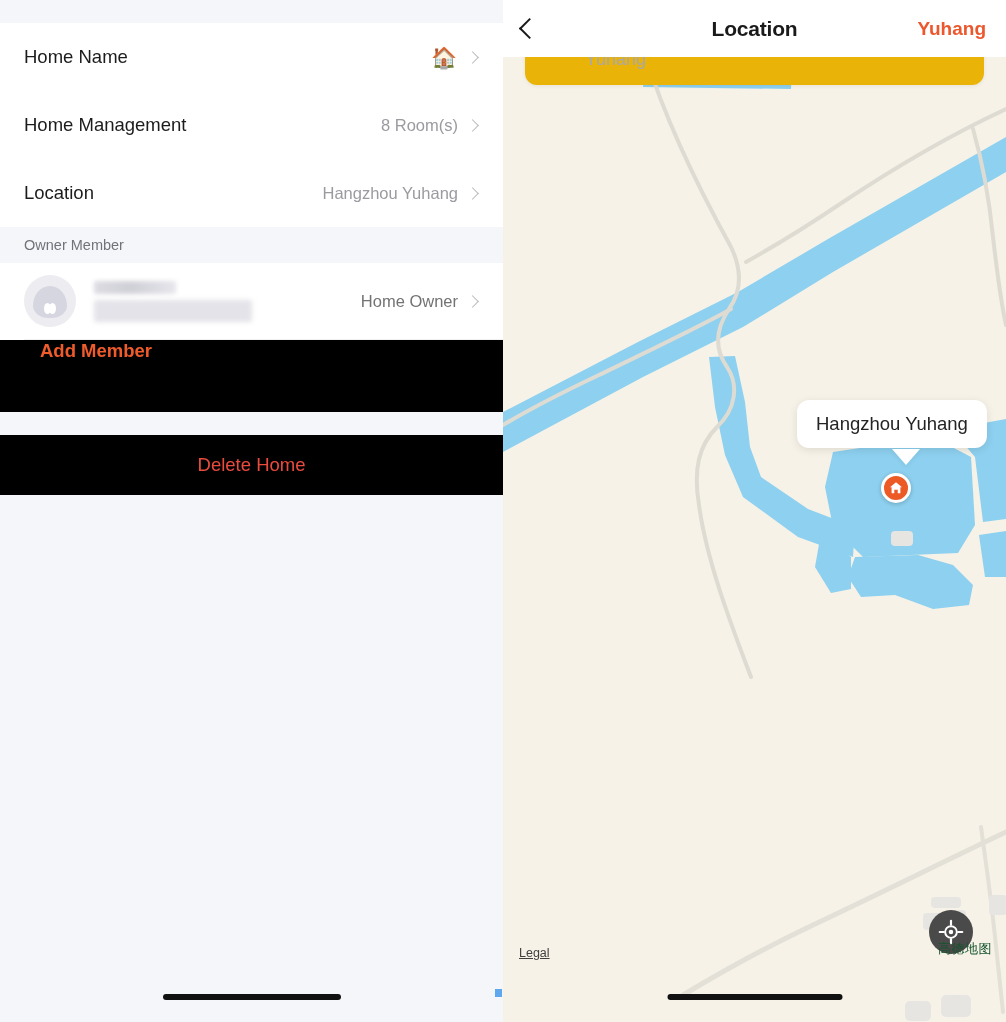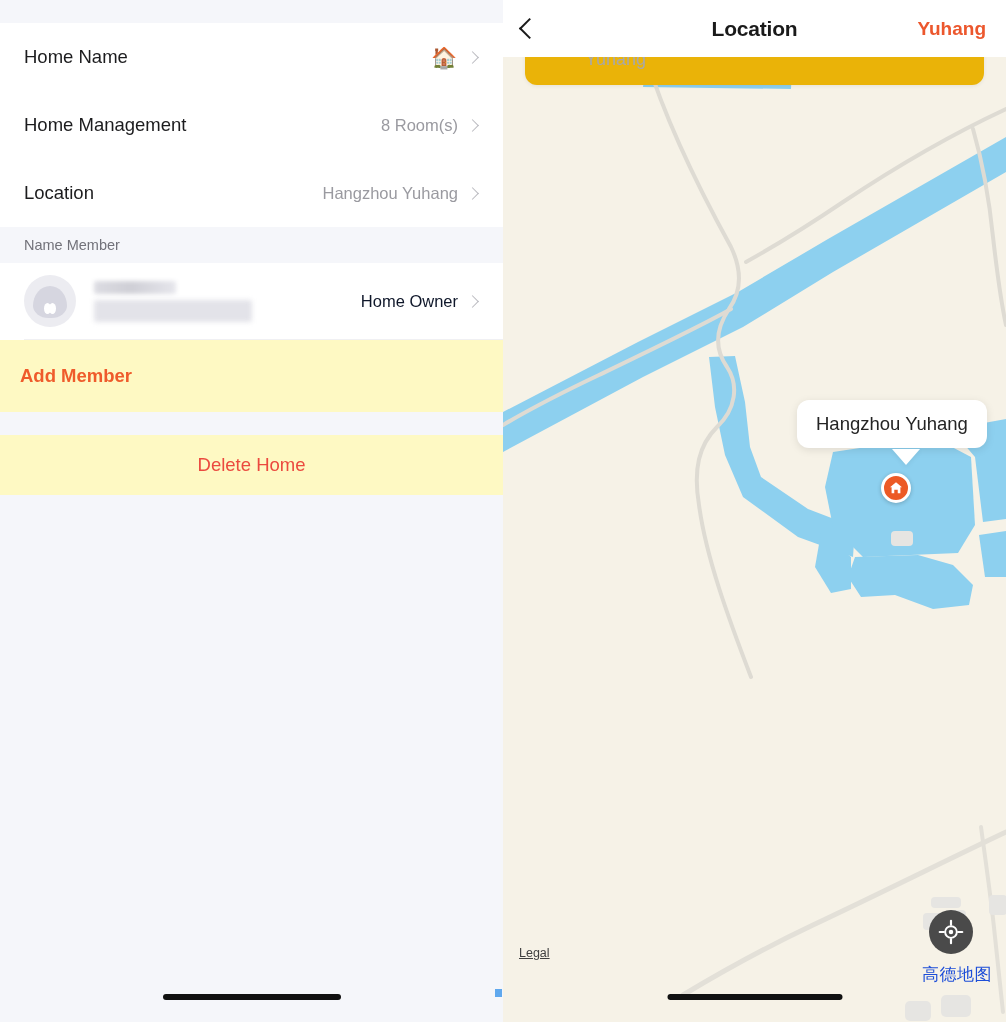--- a/index.html
+++ b/index.html
@@ -89,31 +89,31 @@
   .avatar-eye.r { right: 11px; }
   .member-names { margin-left: 18px; display: flex; flex-direction: column; gap: 6px; }
   .blur-bar {
     border-radius: 2px;
     background: linear-gradient(90deg, #dcdce2 0%, #cfcfd6 45%, #e6e6ec 100%);
     filter: blur(2.2px);
   }
   .blur-bar.name { width: 82px; height: 13px; }
   .blur-bar.sub  { width: 158px; height: 22px; background:#e3e3e9; filter: blur(2.6px); }
   .member-right { margin-left: auto; display: flex; align-items: center; gap: 10px; }
-  .member-role { font-size: 16.5px; color: #0f172a; }
+  .member-role { font-size: 16.5px; color: #737373; }
   .divider-inset {
     height: 1px; background: #f0f0f3; margin-left: 24px;
   }
   .add-member-row {
-    height: 72px; display: flex; align-items: center;
-    padding: 0 20px; background: #fef9c3; cursor: pointer;
+    height: 72px; display: flex; 
+    padding: 0 40px; background: #000000; cursor: pointer;
   }
   .add-member-text { font-size: 18.5px; font-weight: bold; color: #ef5b2b; }
   .delete-block {
-    background: #fef9c3; height: 60px;
+    background: #000000; height: 60px;
     display: flex; align-items: center; justify-content: center;
     cursor: pointer;
   }
   .delete-text { font-size: 18.5px; color: #eb4a3f; }
   .filler { flex: 1; background: #f5f6fa; }
   .home-indicator {
     position: absolute; bottom: 22px; left: 50%;
     transform: translateX(-50%);
     width: 178px; height: 6px; border-radius: 3px; background: #111111;
   }
@@ -195,22 +195,22 @@
     text-decoration: underline; cursor: pointer;
   }
   .locate-btn {
     position: absolute; right: 33px; bottom: 68px; z-index: 20;
     width: 44px; height: 44px; border-radius: 50%;
     background: #4a4a4a;
     display: flex; align-items: center; justify-content: center;
     cursor: pointer;
   }
   .amap-label {
-    position: absolute; right: 14px; bottom: 36px; z-index: 20;
-    font-size: 17px; color: #1d4ed8; letter-spacing: 0.5px;
+    position: absolute; right: 14px; bottom: 64px; z-index: 20;
+    font-size: 13px; color: #14532d; letter-spacing: 0.5px;
   }
   .home-indicator-r {
     position: absolute; bottom: 22px; left: 50%;
     transform: translateX(-50%);
     width: 175px; height: 6px; border-radius: 3px; background: #111111;
     z-index: 35;
   }
 </style>
 </head>
 <body>
@@ -244,21 +244,21 @@
         <span class="row-label">Location</span>
         <span class="row-right">
           <span class="row-value">Hangzhou  Yuhang</span>
           <span class="chev-right"></span>
         </span>
       </div>
 
     </div>
 
     <div class="section-header">
-      <span>Name Member</span>
+      <span>Owner Member</span>
     </div>
 
     <div class="list-block">
       <div class="member-row">
         <div class="avatar">
           <div class="avatar-face">
             <span class="avatar-eye l"></span>
             <span class="avatar-eye r"></span>
           </div>
         </div>

